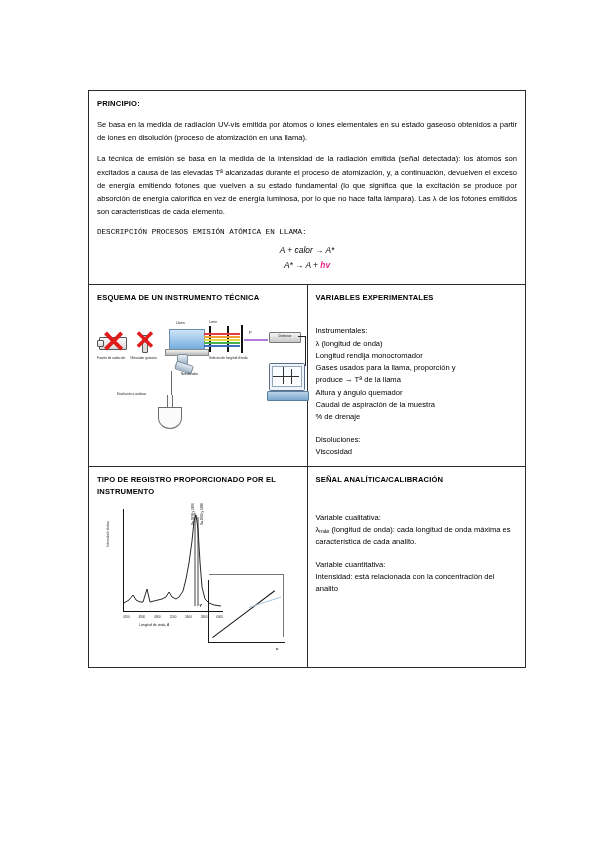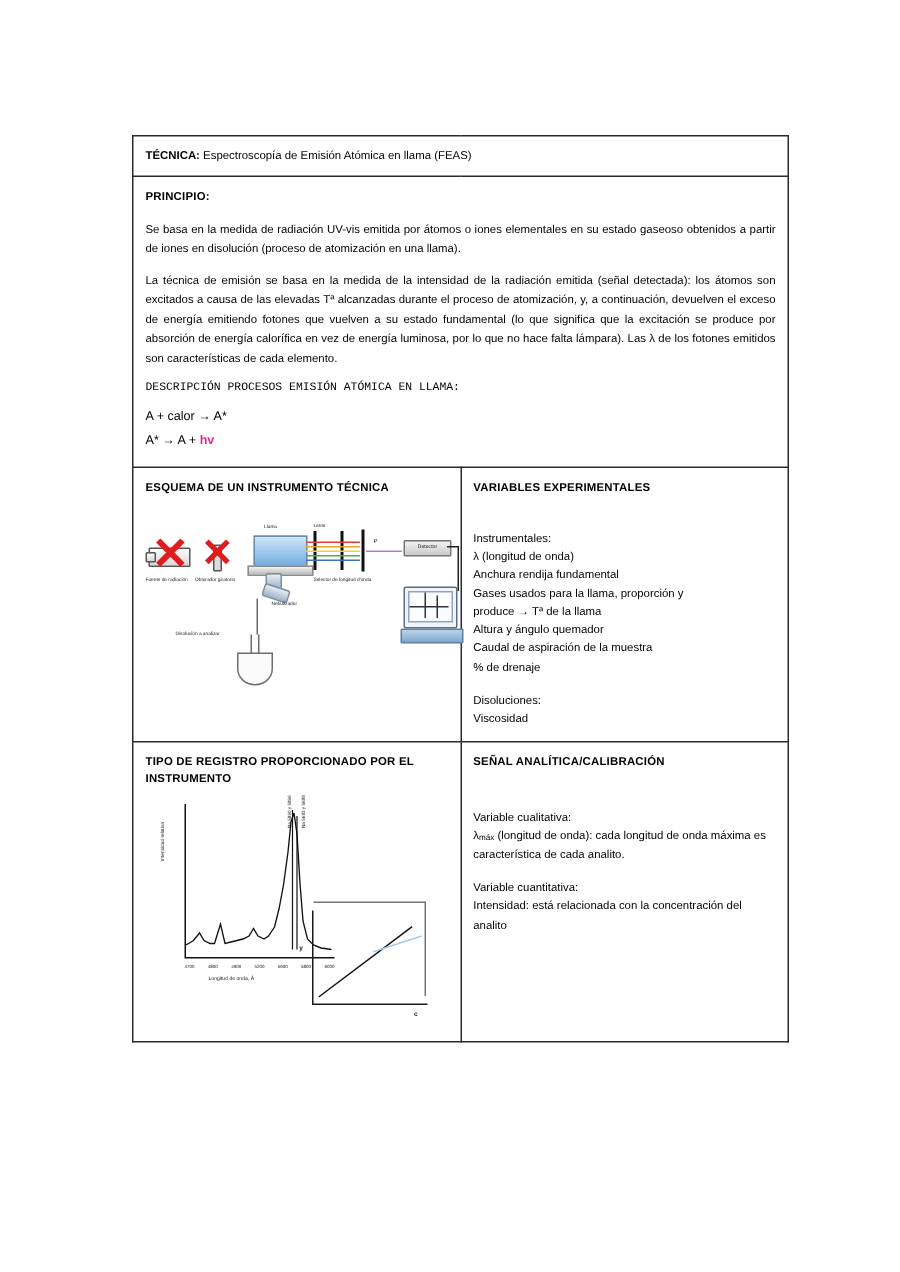--- a/index.html
+++ b/index.html
@@ -56,25 +56,26 @@
   .t-body p.last { margin-bottom: 0; font-family: Liberation Mono, monospace; }
 
   .section-title {
     font-size: 7.6px;
     font-weight: bold;
     line-height: 1.5;
     letter-spacing: 0.15px;
   }
 
   .eq-block {
-    text-align: left;
+    text-align: center;
     font-size: 8.4px;
     line-height: 1.85;
     margin-top: 4px;
     margin-bottom: 2px;
+    font-style: italic;
   }
   .eq-hv { color: #ec268f; font-weight: bold; }
 
   .var-list {
     font-size: 7.6px;
     line-height: 1.62;
   }
   .var-list .lbl { font-weight: normal; }
   .var-list .sp { display: block; height: 10px; }
 
@@ -280,28 +281,20 @@
   }
 </style>
 </head>
 <body>
 
 <div class="page">
 
   <table class="doc-table">
 
     <tbody>
-        <tr>
-      <td class="cell-full" colspan="2">
-        <div class="t-head">
-          <b>TÉCNICA:</b>
-          <span>Espectroscopía de Emisión Atómica en llama (FEAS)</span>
-        </div>
-      </td>
-    </tr>
 
     <tr>
       <td class="cell-full" colspan="2">
         <div class="section-title">PRINCIPIO:</div>
         <div class="t-body">
           <p style="margin-top:9px">Se basa en la medida de radiación UV-vis emitida por átomos o iones elementales en su estado gaseoso obtenidos a partir de iones en disolución (proceso de atomización en una llama).</p>
           <p>La técnica de emisión se basa en la medida de la intensidad de la radiación emitida (señal detectada): los átomos son excitados a causa de las elevadas Tª alcanzadas durante el proceso de atomización, y, a continuación, devuelven el exceso de energía emitiendo fotones que vuelven a su estado fundamental (lo que significa que la excitación se produce por absorción de energía calorífica en vez de energía luminosa, por lo que no hace falta lámpara). Las λ de los fotones emitidos son características de cada elemento.</p>
           <p class="last">DESCRIPCIÓN PROCESOS EMISIÓN ATÓMICA EN LLAMA:</p>
         </div>
         <div class="eq-block">
@@ -365,21 +358,21 @@
           <div class="wire" style="left:194px; top:50px; width:0.7px; height:15px; background:#333;"></div>
           <div class="kbd" style="left:170px; top:72px; width:40px; height:8px;"></div>
         </div>
       </td>
 
       <td class="col-right">
         <div class="section-title">VARIABLES EXPERIMENTALES</div>
         <div class="var-list" style="margin-top:22px">
           <div class="lbl">Instrumentales:</div>
           <div>λ (longitud de onda)</div>
-          <div>Anchura rendija fundamental</div>
+          <div>Longitud rendija monocromador</div>
           <div>Gases usados para la llama, proporción y</div>
           <div>produce → Tª de la llama</div>
           <div>Altura y ángulo quemador</div>
           <div>Caudal de aspiración de la muestra</div>
           <div>% de drenaje</div>
           <span class="sp"></span>
           <div class="lbl">Disoluciones:</div>
           <div>Viscosidad</div>
         </div>
       </td>

